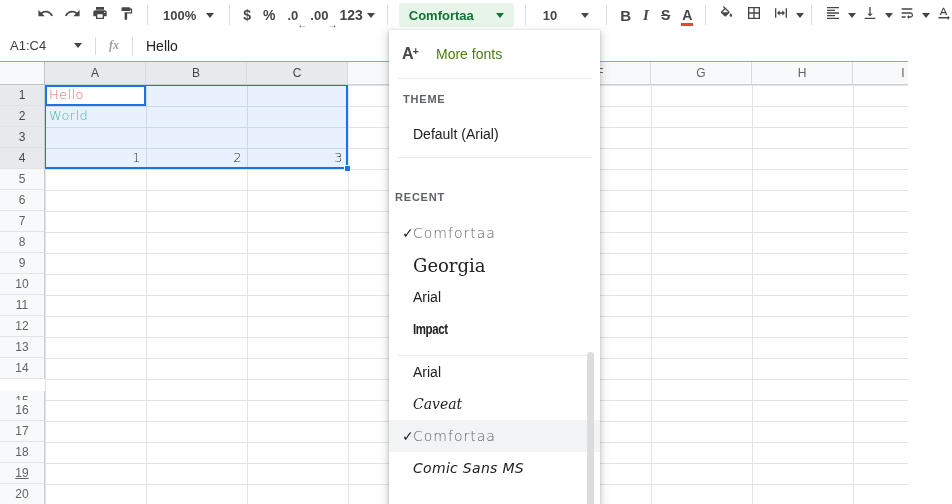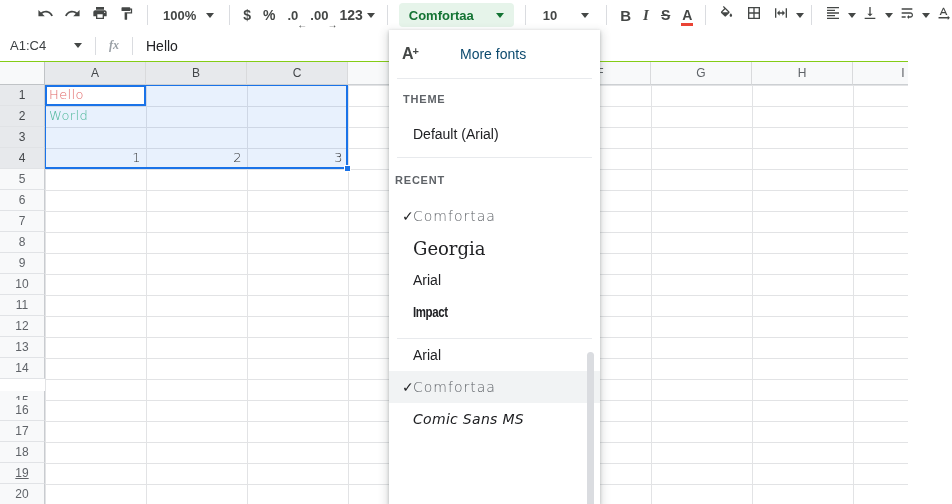--- a/index.html
+++ b/index.html
@@ -74,27 +74,27 @@
   .fill-handle { position:absolute; left:344px; top:103px; width:7px; height:7px;
     background:#1a73e8; border:1px solid #fff; z-index:6; }
 
   
   .font-menu { position:absolute; left:389px; top:30px; width:211px; height:474px; background:#fff;
     box-shadow:0 1px 3px rgba(60,64,67,.3), 0 4px 8px 3px rgba(60,64,67,.15);
     z-index:50; overflow:hidden; font-size:14px; color:#202124; }
   .fm-morefonts { height:48px; display:flex; align-items:center; padding-left:13px; cursor:pointer; }
   .af-icon { width:30px; font-size:16px; color:#444746; font-weight:bold; position:relative; }
   .af-icon .plus { font-size:11px; position:relative; top:-4px; left:-1px; }
-  .fm-morefonts .mf-label { margin-left:28px; color:#0c4a6e; }
+  .fm-morefonts .mf-label { margin-left:4px; color:#4d7c0f; }
   .fm-divider { border-top:1px solid #e8eaed; margin:0 8px; }
   .fm-divider.m6 { margin-top:6px; }
   .fm-divider.m10 { margin-top:10px; }
   .fm-label { margin-top:8px; padding:6px 0 6px 14px; font-size:11px; letter-spacing:.8px;
     color:#5f6368; font-weight:bold; }
-  .fm-label.r { margin-top:10px;padding-left:6px; }
+  .fm-label.r { margin-top:27px;padding-left:6px; }
   .fm-item { height:32px; display:flex; align-items:center; padding-left:24px;
     position:relative; cursor:pointer; color:#202124; }
   .fm-item.theme-i { height:34px; margin-top:6px; }
   .fm-item.first-recent { margin-top:8px; }
   .fm-item.first-all { margin-top:12px; }
   .fm-item.hl { background:#f1f3f4; }
   .fm-item .check { position:absolute; left:13px; font-size:14px; color:#202124; }
   .f-comfortaa { font-family:"DejaVu Sans", sans-serif; font-weight:300; letter-spacing:1px; color:#5f6368; font-size:14px; }
   .f-georgia { font-family:"DejaVu Serif", serif; font-size:18px; }
   .f-arial { font-family:"Liberation Sans", sans-serif; font-size:14px; }
@@ -307,20 +307,23 @@
         </div>
         <div class="fm-item">
           <span class="f-impact">Impact</span>
         </div>
       </div>
     <div class="fm-divider m10"></div>
     <div id="all-items">
         <div class="fm-item">
           <span class="f-arial">Arial</span>
         </div>
+        <div class="fm-item">
+          <span class="f-caveat">Caveat</span>
+        </div>
         <div class="fm-item hl">
           <span class="check">✓</span>
           <span class="f-comfortaa">Comfortaa</span>
         </div>
         <div class="fm-item">
           <span class="f-comic">Comic Sans MS</span>
         </div>
       </div>
     <div class="fm-scrollbar"></div>
   </div>

